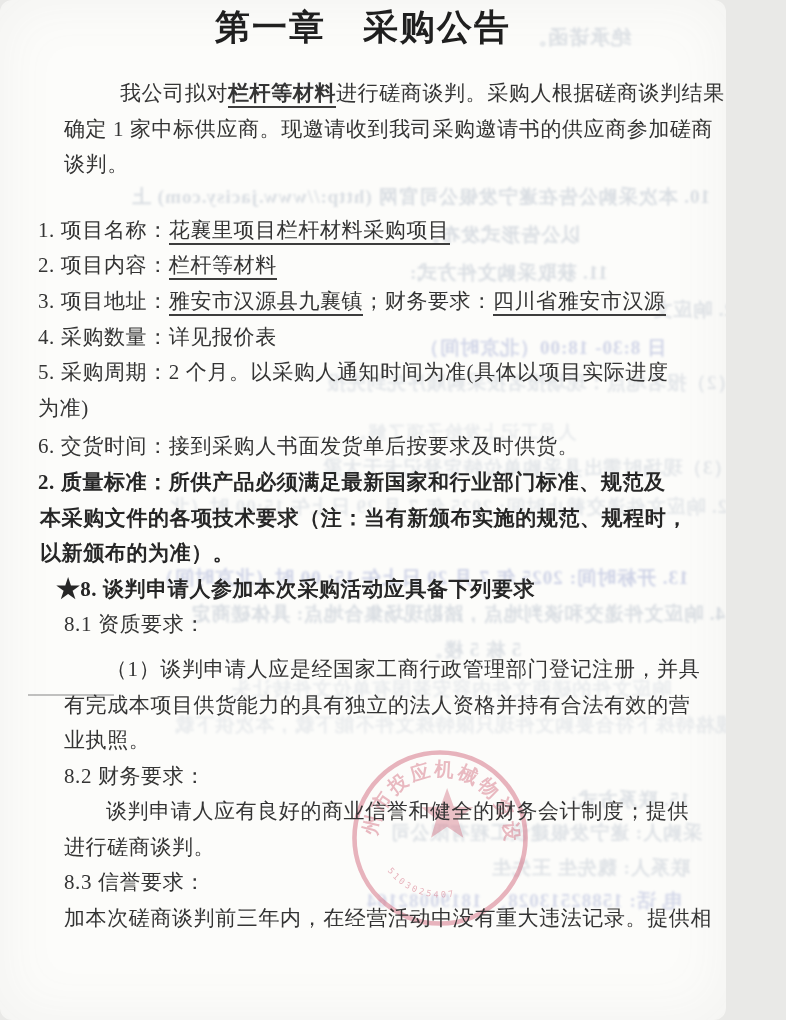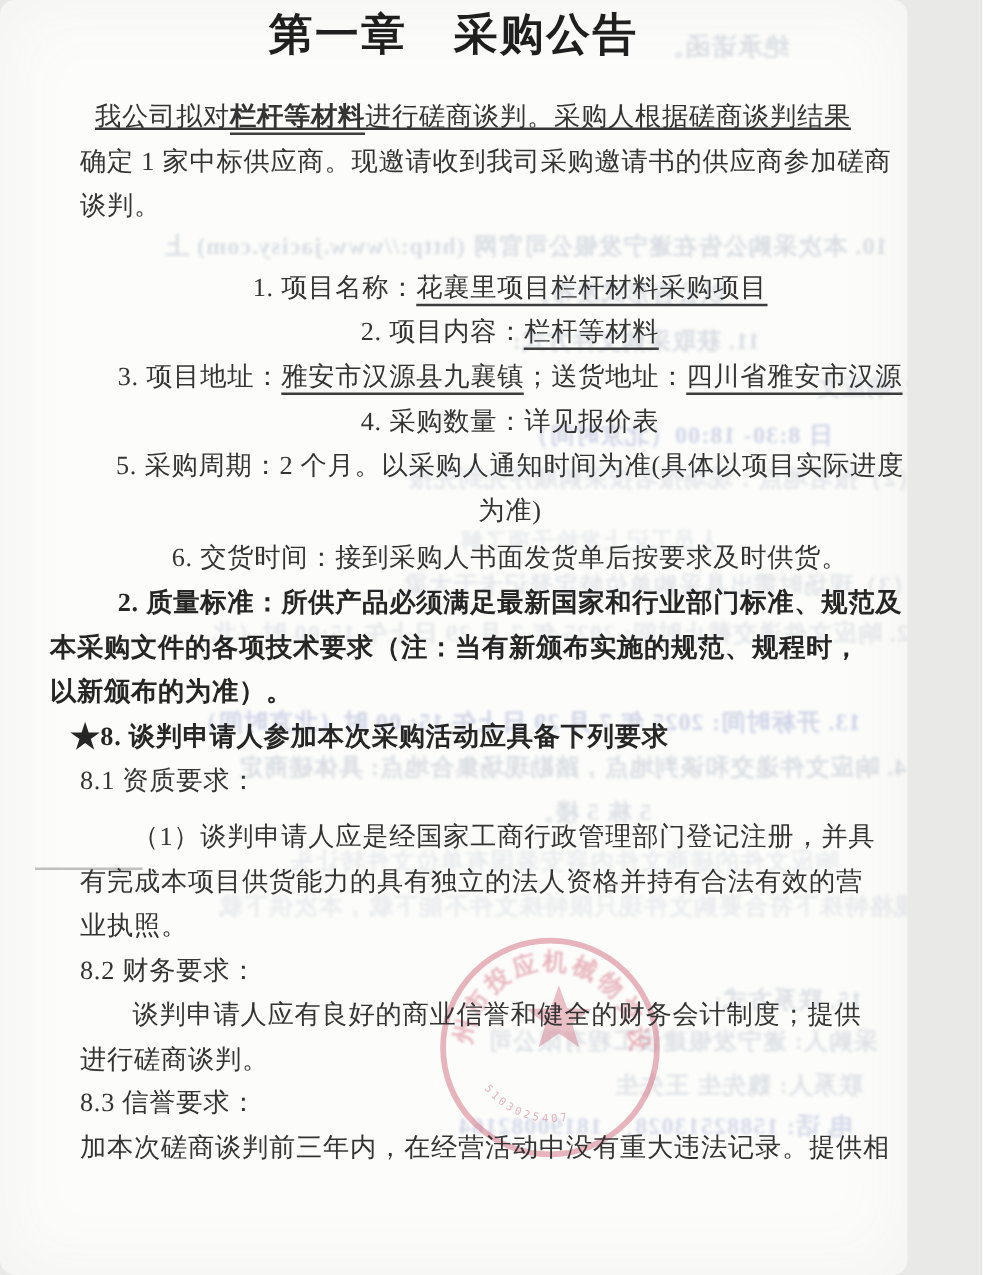--- a/index.html
+++ b/index.html
@@ -25,23 +25,23 @@
   }
   
   .doc{position:relative;z-index:3;}
   .line{
     position:relative;
     height:35.6px;line-height:35.6px;
     font-size:21px;color:#343434;
     letter-spacing:0.6px;
     white-space:nowrap;
   }
-  .line.p1  {padding-left:76px;text-decoration:underline;}
+  .line.p1  {padding-left:120px;}
   .line.m   {padding-left:64px;}
-  .line.num {padding-left:90px;text-align:center;}
+  .line.num {padding-left:38px;}
   .line.numc{padding-left:40px;}
   .line.par {padding-left:106px;}
   .line.star{padding-left:56px;}
   .line.b   {font-weight:bold;color:#262626;}
   .seg.u{border-bottom:2px solid #3d3d3d;padding-bottom:1px;}
   .seg.b{font-weight:bold;}
   .seg.star-glyph{font-size:27px;vertical-align:-2px;letter-spacing:0;}
   
   .bleed-layer{position:absolute;inset:0;z-index:1;pointer-events:none;}
   .bleed{
@@ -91,21 +91,21 @@
     </div>
 
   <h1 class="title">第一章　采购公告</h1>
 
   <div class="doc" id="doc">
       <div class="line p1"><span class="seg">我公司拟对</span><span class="seg u b">栏杆等材料</span><span class="seg">进行磋商谈判。采购人根据磋商谈判结果</span></div>
       <div class="line m"><span class="seg">确定 1 家中标供应商。现邀请收到我司采购邀请书的供应商参加磋商</span></div>
       <div class="line m"><span class="seg">谈判。</span></div>
       <div class="line num" style="margin-top: 30px;"><span class="seg">1. 项目名称：</span><span class="seg u">花襄里项目栏杆材料采购项目</span></div>
       <div class="line num"><span class="seg">2. 项目内容：</span><span class="seg u">栏杆等材料</span></div>
-      <div class="line num"><span class="seg">3. 项目地址：</span><span class="seg u">雅安市汉源县九襄镇</span><span class="seg">；送货地址：</span><span class="seg u">四川省雅安市汉源</span></div>
+      <div class="line num"><span class="seg">3. 项目地址：</span><span class="seg u">雅安市汉源县九襄镇</span><span class="seg">；财务要求：</span><span class="seg u">四川省雅安市汉源</span></div>
       <div class="line num"><span class="seg">4. 采购数量：详见报价表</span></div>
       <div class="line num"><span class="seg">5. 采购周期：2 个月。以采购人通知时间为准(具体以项目实际进度</span></div>
       <div class="line num"><span class="seg">为准)</span></div>
       <div class="line num" style="margin-top: 3px;"><span class="seg">6. 交货时间：接到采购人书面发货单后按要求及时供货。</span></div>
       <div class="line num b"><span class="seg">2. 质量标准：所供产品必须满足最新国家和行业部门标准、规范及</span></div>
       <div class="line numc b"><span class="seg">本采购文件的各项技术要求（注：当有新颁布实施的规范、规程时，</span></div>
       <div class="line numc b"><span class="seg">以新颁布的为准）。</span></div>
       <div class="line star b"><span class="seg star-glyph">★</span><span class="seg">8. 谈判申请人参加本次采购活动应具备下列要求</span></div>
       <div class="line m"><span class="seg">8.1 资质要求：</span></div>
       <div class="line par" style="margin-top: 9px;"><span class="seg">（1）谈判申请人应是经国家工商行政管理部门登记注册，并具</span></div>

